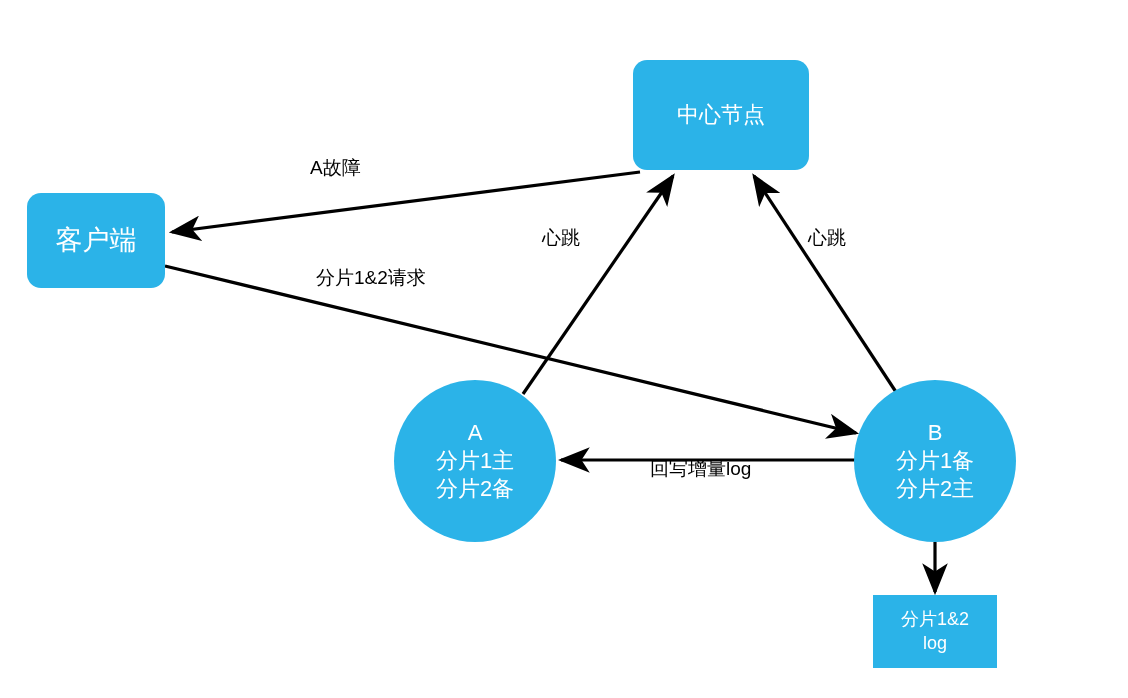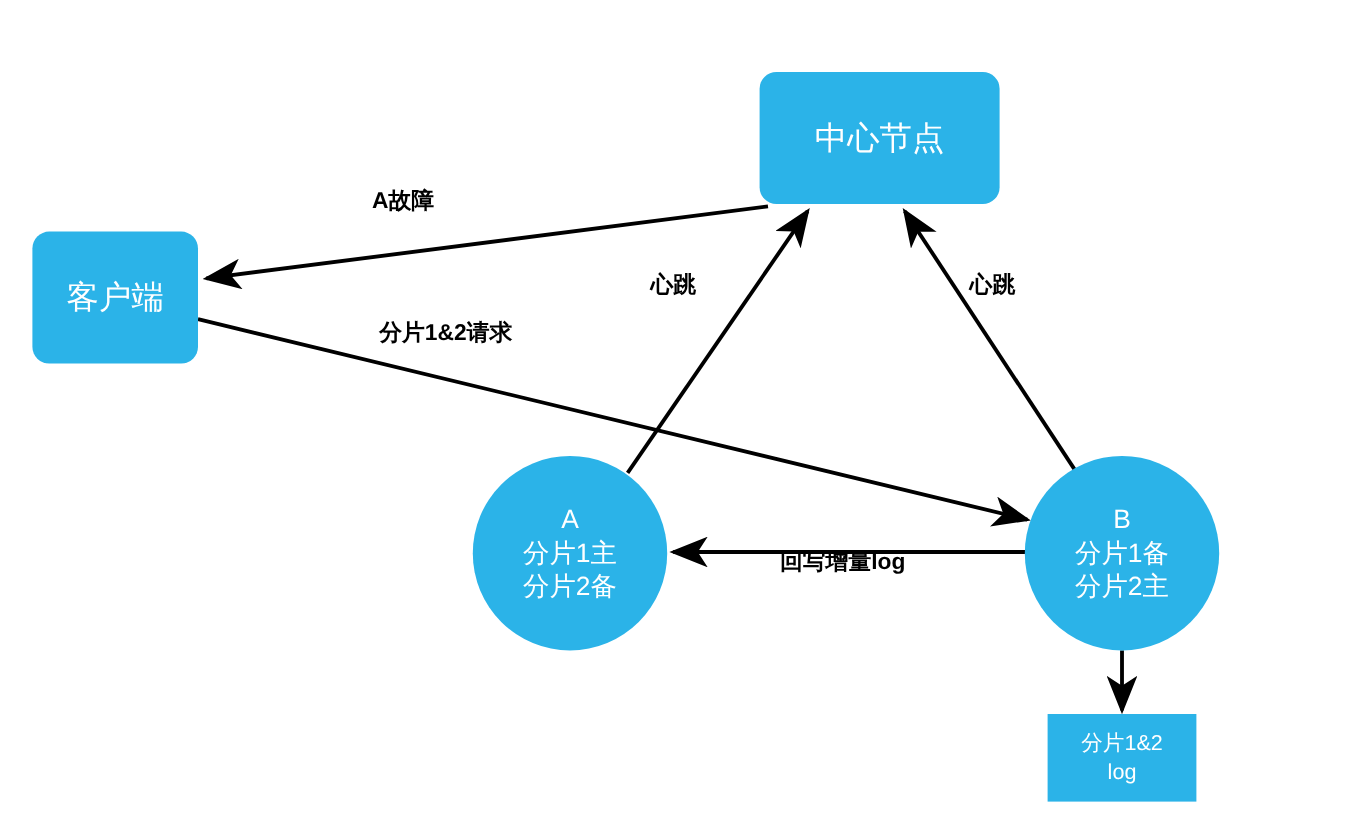--- a/index.html
+++ b/index.html
@@ -46,30 +46,30 @@
     border-radius: 0;
   }
   .node-line {
     display: block;
     white-space: nowrap;
   }
   
   #node-center {
     left: 633px;
     top: 60px;
-    width: 200px;
+    width: 176px;
     height: 110px;
-    font-size: 27px;
+    font-size: 22px;
   }
   
   #node-client {
     left: 27px;
     top: 193px;
     width: 138px;
-    height: 110px;
+    height: 95px;
     font-size: 27px;
   }
   
   #node-a {
     left: 394px;
     top: 380px;
     width: 162px;
     height: 162px;
     font-size: 22px;
   }
@@ -85,21 +85,21 @@
   #node-log {
     left: 873px;
     top: 595px;
     width: 124px;
     height: 73px;
     font-size: 18px;
   }
   .edge-label {
     position: absolute;
     color: #000000;
-    font-weight: bold;
+    font-weight: normal;
     font-size: 19px;
     white-space: nowrap;
     line-height: 1;
   }
   #label-a-fault   { left: 310px; top: 158px; }
   #label-request   { left: 316px; top: 268px; }
   #label-hb-left   { left: 542px; top: 228px; }
   #label-hb-right  { left: 808px; top: 228px; }
   #label-writeback { left: 650px; top: 436px; margin-top: 23px; }
 </style>

